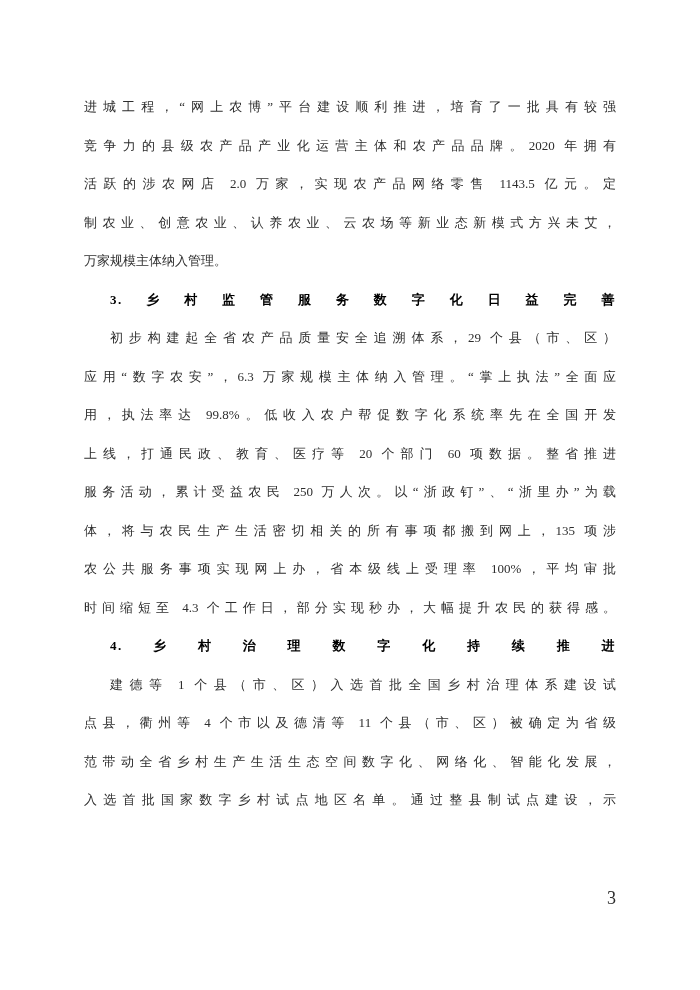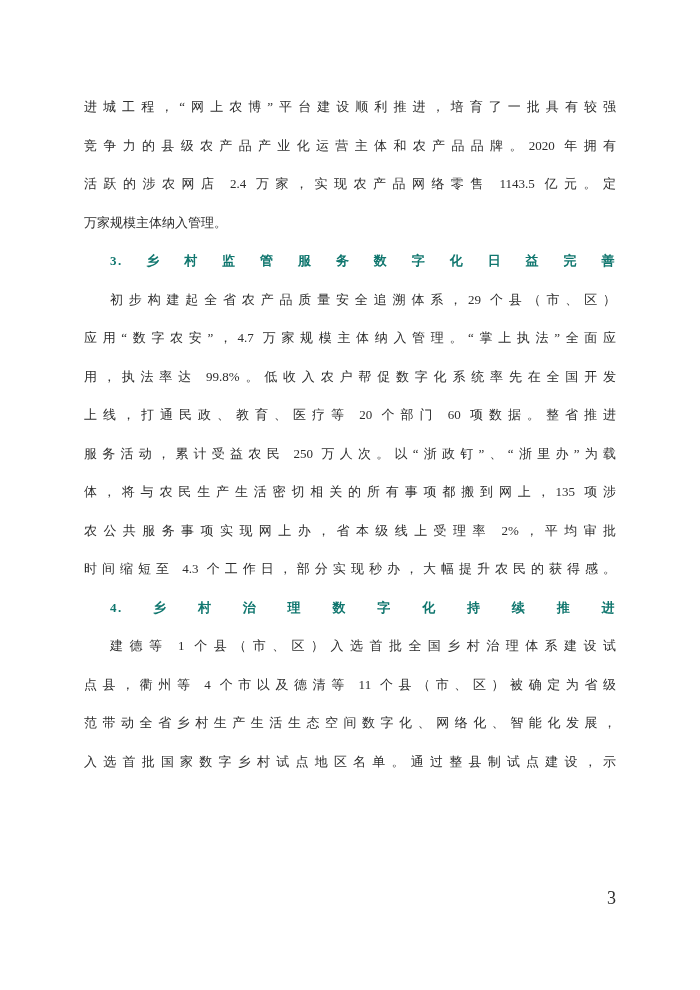--- a/index.html
+++ b/index.html
@@ -31,21 +31,21 @@
     white-space: nowrap;
   }
   .line.short-last {
     text-align-last: left;
   }
   .para.indent .line:first-child {
     text-indent: 2em;
   }
   .heading {
     font-weight: bold;
-    color: #0f766e;
+    color: #000000;
     text-indent: 2em;
     letter-spacing: 1.5px;
     text-align: left;
     font-family: Liberation Serif, serif;
   }
   .page-number {
     position: absolute;
     left: 84px;
     top: 886px;
     width: 532px;
@@ -56,32 +56,33 @@
   }
 </style>
 </head>
 <body>
 
 <div class="page">
   <div class="body-text">
       <div class="para">
         <div class="line">进城工程，“网上农博”平台建设顺利推进，培育了一批具有较强</div>
         <div class="line">竞争力的县级农产品产业化运营主体和农产品品牌。2020 年拥有</div>
-        <div class="line">活跃的涉农网店 2.4 万家，实现农产品网络零售 1143.5 亿元。定</div>
+        <div class="line">活跃的涉农网店 2.0 万家，实现农产品网络零售 1143.5 亿元。定</div>
+        <div class="line">制农业、创意农业、认养农业、云农场等新业态新模式方兴未艾，</div>
         <div class="line short-last">万家规模主体纳入管理。</div>
       </div>
       <div class="line heading">3.乡村监管服务数字化日益完善</div>
       <div class="para indent">
         <div class="line">初步构建起全省农产品质量安全追溯体系，29 个县（市、区）</div>
-        <div class="line">应用“数字农安”，4.7 万家规模主体纳入管理。“掌上执法”全面应</div>
+        <div class="line">应用“数字农安”，6.3 万家规模主体纳入管理。“掌上执法”全面应</div>
         <div class="line">用，执法率达 99.8%。低收入农户帮促数字化系统率先在全国开发</div>
         <div class="line">上线，打通民政、教育、医疗等 20 个部门 60 项数据。整省推进</div>
         <div class="line">服务活动，累计受益农民 250 万人次。以“浙政钉”、“浙里办”为载</div>
         <div class="line">体，将与农民生产生活密切相关的所有事项都搬到网上，135 项涉</div>
-        <div class="line">农公共服务事项实现网上办，省本级线上受理率 2%，平均审批</div>
+        <div class="line">农公共服务事项实现网上办，省本级线上受理率 100%，平均审批</div>
         <div class="line">时间缩短至 4.3 个工作日，部分实现秒办，大幅提升农民的获得感。</div>
       </div>
       <div class="line heading">4.乡村治理数字化持续推进</div>
       <div class="para indent">
         <div class="line">建德等 1 个县（市、区）入选首批全国乡村治理体系建设试</div>
         <div class="line">点县，衢州等 4 个市以及德清等 11 个县（市、区）被确定为省级</div>
         <div class="line">范带动全省乡村生产生活生态空间数字化、网络化、智能化发展，</div>
         <div class="line">入选首批国家数字乡村试点地区名单。通过整县制试点建设，示</div>
       </div>
     </div>

